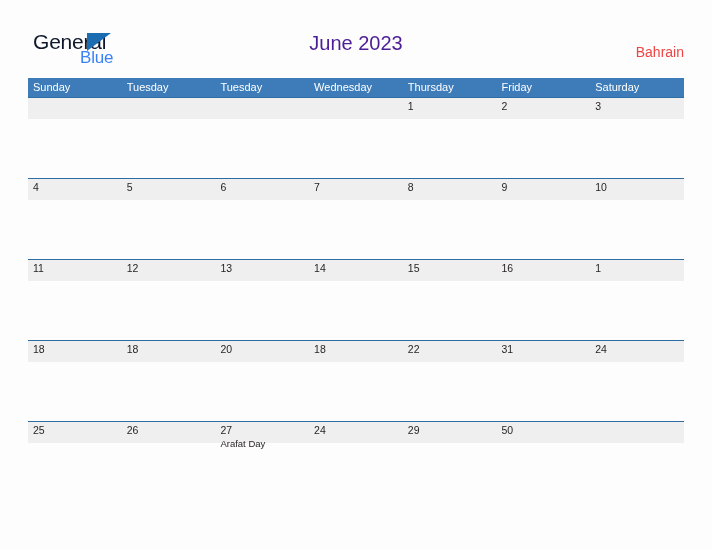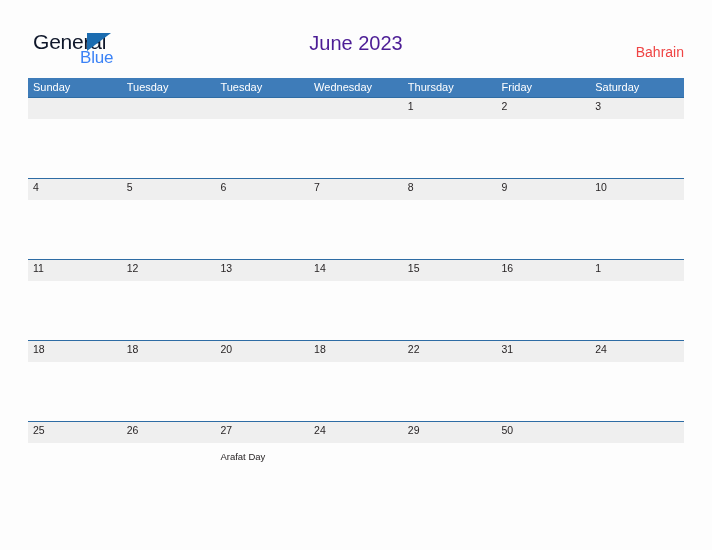--- a/index.html
+++ b/index.html
@@ -152,21 +152,21 @@
     display: block;
     height: 13px;
   }
 
   .day-event {
     font-size: 9.5px;
     color: #231f20;
     line-height: 11.5px;
     font-family: "Liberation Sans", sans-serif;
     display: block;
-    margin-top: 14px;
+    margin-top: 1px;
     word-wrap: break-word;
   }
 
   
   .week-fill {
     position: absolute;
     left: 0;
     top: 22px;
     width: 656px;
     height: 59px;

